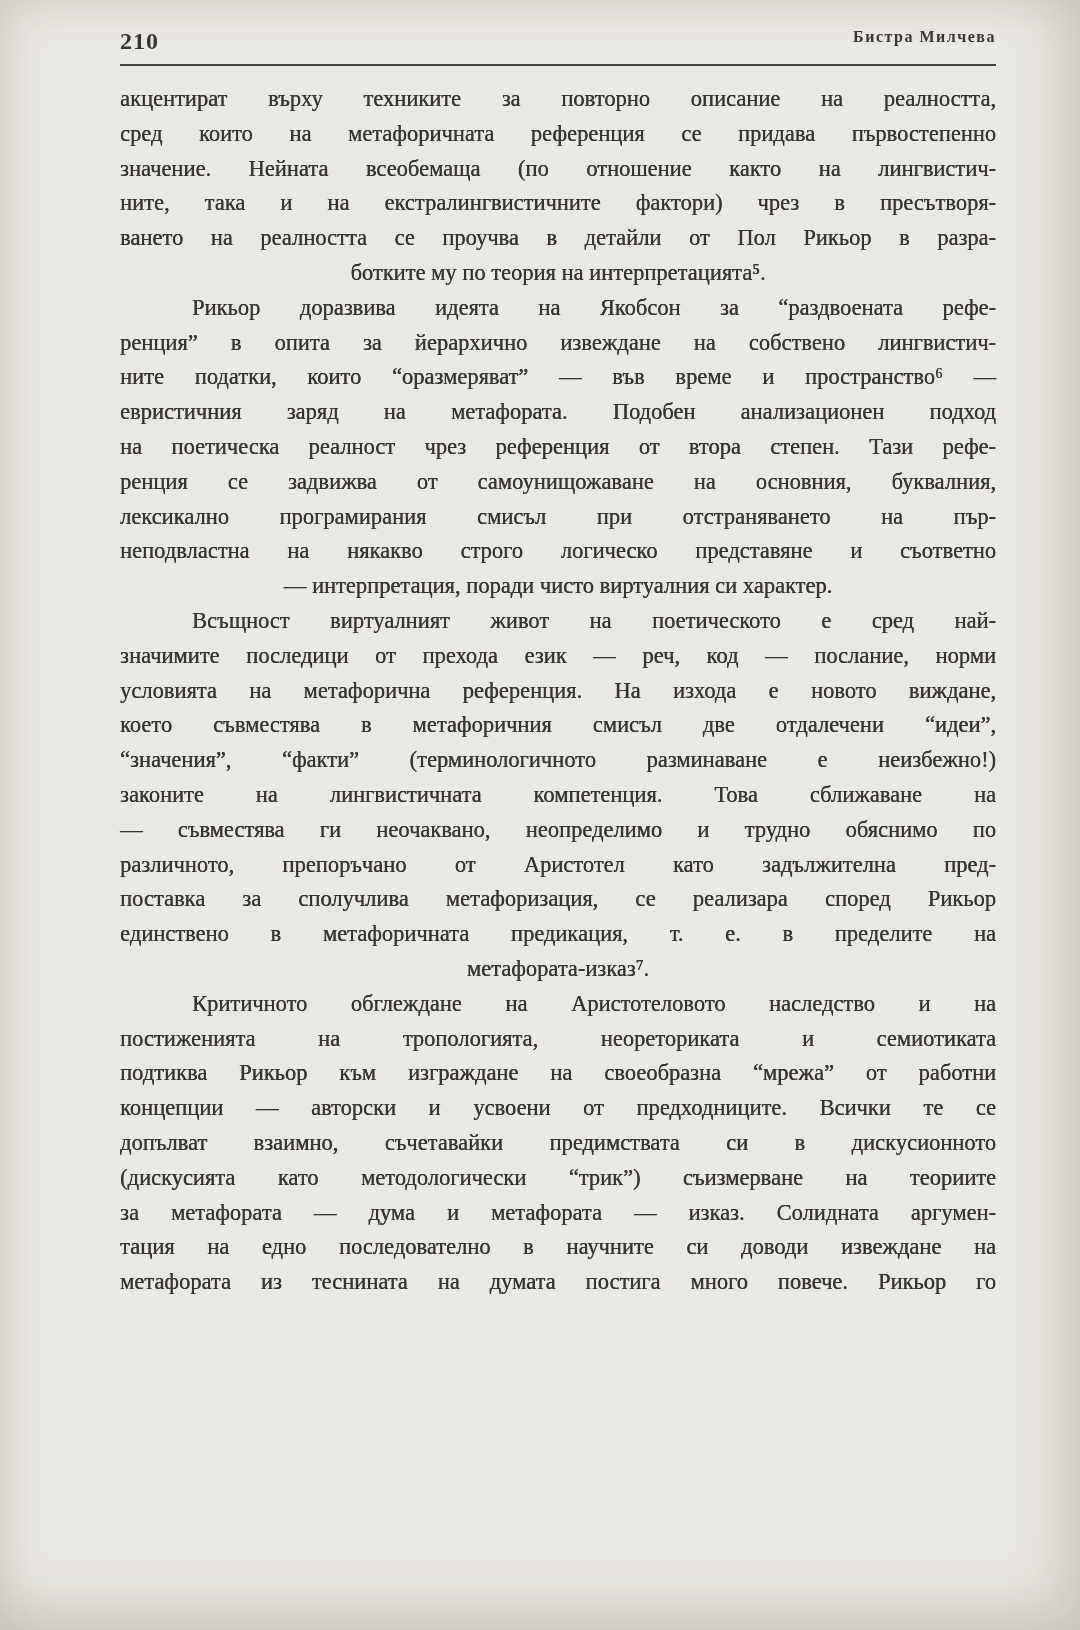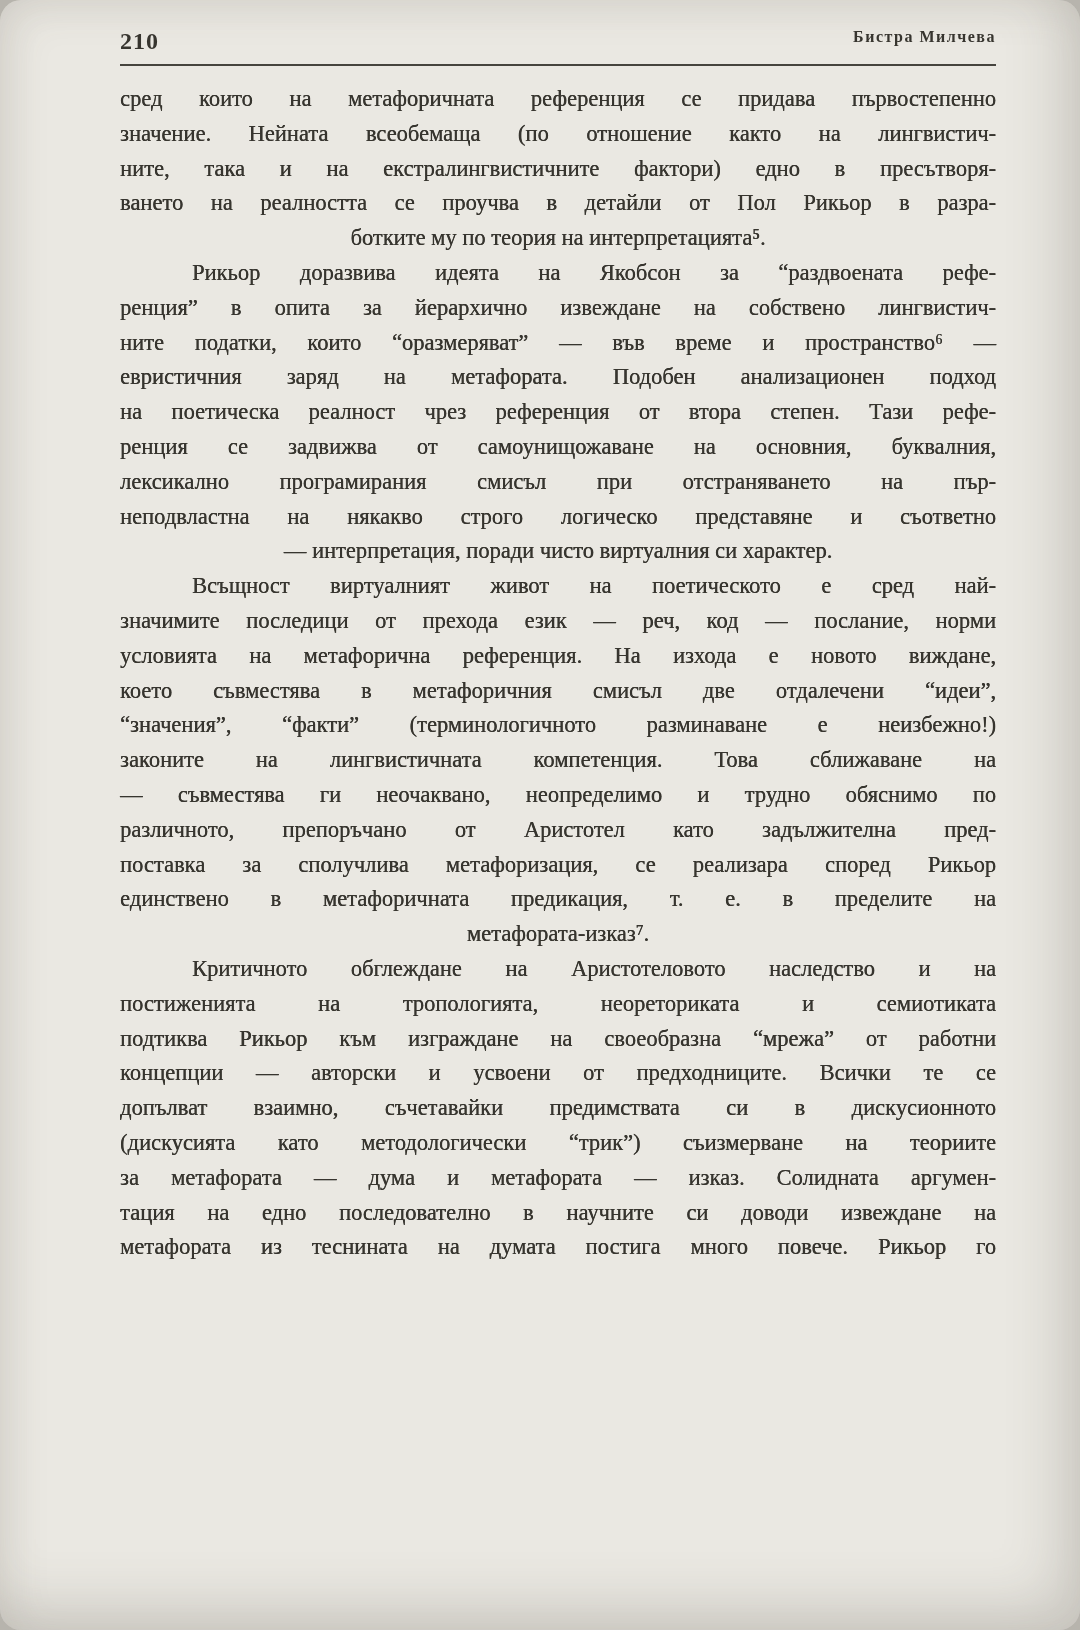--- a/index.html
+++ b/index.html
@@ -11,21 +11,20 @@
     position: relative;
     width: 1080px;
     height: 1630px;
     margin: 0 auto;
     background: #eae8e2;
     overflow: hidden;
     font-family: "Liberation Serif", "DejaVu Serif", serif;
     color: #37352f;
     box-shadow: inset -20px -24px 55px rgba(85, 80, 70, 0.20),
                 inset 12px 10px 40px rgba(85, 80, 70, 0.10);
-    border-radius: 21px;
   }
   .content {
     position: absolute;
     left: 120px;
     top: 28px;
     width: 876px;
   }
   .page-header {
     position: relative;
     height: 34px;
@@ -82,23 +81,24 @@
 
 <div class="page">
   <div class="content">
     <div class="page-header">
       <span class="page-number">210</span>
       <span class="running-head">Бистра Милчева</span>
     </div>
     <hr class="header-rule">
     <div class="text-block">
         <div class="paragraph">
+          <div class="line line-just">акцентират върху техниките за повторно описание на реалността,</div>
           <div class="line line-just">сред които на метафоричната референция се придава първостепенно</div>
           <div class="line line-just">значение. Нейната всеобемаща (по отношение както на лингвистич-</div>
-          <div class="line line-just">ните, така и на екстралингвистичните фактори) едно в пресътворя-</div>
+          <div class="line line-just">ните, така и на екстралингвистичните фактори) чрез в пресътворя-</div>
           <div class="line line-just">ването на реалността се проучва в детайли от Пол Рикьор в разра-</div>
           <div class="line line-end">ботките му по теория на интерпретацията⁵.</div>
         </div>
         <div class="paragraph">
           <div class="line line-just line-indent">Рикьор доразвива идеята на Якобсон за “раздвоената рефе-</div>
           <div class="line line-just">ренция” в опита за йерархично извеждане на собствено лингвистич-</div>
           <div class="line line-just">ните податки, които “оразмеряват” — във време и пространство⁶ —</div>
           <div class="line line-just">евристичния заряд на метафората. Подобен анализационен подход</div>
           <div class="line line-just">на поетическа реалност чрез референция от втора степен. Тази рефе-</div>
           <div class="line line-just">ренция се задвижва от самоунищожаване на основния, буквалния,</div>

